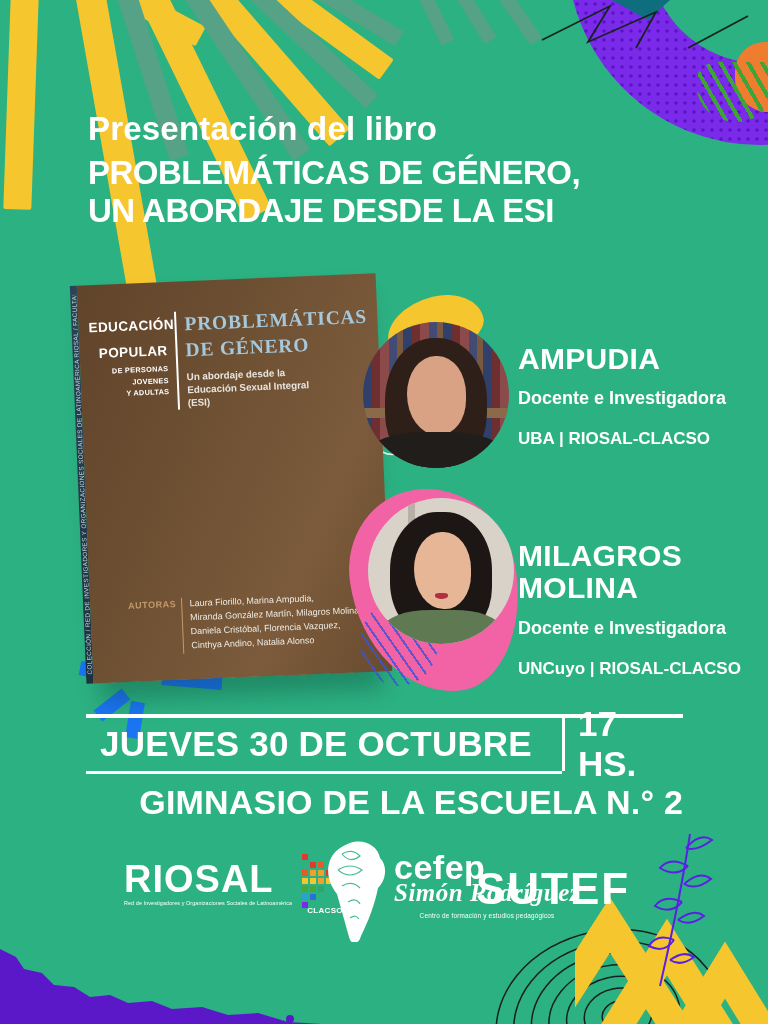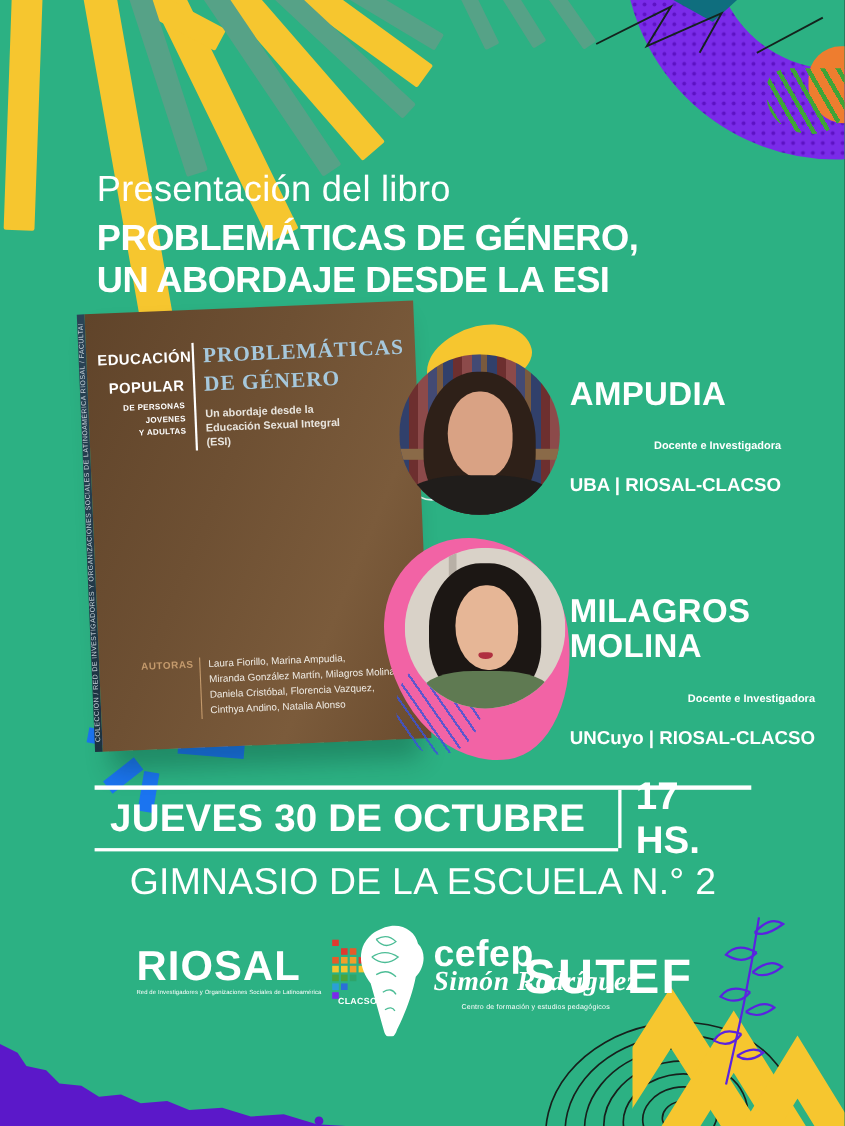--- a/index.html
+++ b/index.html
@@ -28,21 +28,21 @@
   .pink-blob{left:352px;top:488px;width:166px;height:205px;background:#F263A5;
     border-radius:46% 54% 42% 58%/40% 46% 54% 60%;transform:rotate(-8deg);}
   .pink-hatch{left:360px;top:600px;width:78px;height:86px;
     background:repeating-linear-gradient(55deg,#3a53d8 0 2px,transparent 2px 10px);
     border-radius:50%;opacity:.8;}
   .yellow-blob{left:386px;top:297px;width:98px;height:58px;background:#F6C62F;
     border-radius:55% 45% 50% 50%/60% 55% 45% 40%;transform:rotate(-14deg);}
 
   
   .title-block{left:88px;top:110px;}
-  .eyebrow{font-size:33px;font-weight:400;letter-spacing:.2px;margin-top:43px;}
+  .eyebrow{font-size:33px;font-weight:700;letter-spacing:.2px;}
   .big-title{font-size:33px;font-weight:800;letter-spacing:-.5px;line-height:1.16;margin-top:6px;}
 
   
   .book{left:78px;top:280px;width:282px;height:398px;transform:rotate(-2.4deg);
     display:flex;box-shadow:14px 18px 22px rgba(0,40,30,.28);}
   .spine{width:24px;background:linear-gradient(180deg,#2A4456 0%,#1C3240 100%);
     display:flex;align-items:center;justify-content:center;}
   .spine-text{writing-mode:vertical-rl;transform:rotate(180deg);font-size:6.3px;
     color:#C7D3DA;letter-spacing:.4px;white-space:nowrap;overflow:hidden;max-height:380px;}
   .cover{flex:1;position:relative;
@@ -58,21 +58,21 @@
   .cover-title .s{font-size:9.8px;font-weight:700;color:#E8E4DD;margin-top:6px;width:132px;line-height:1.35;}
   .authors{position:absolute;left:38px;bottom:26px;display:flex;}
   .authors .lab{font-size:9px;font-weight:700;color:#C49A6C;letter-spacing:.5px;padding-top:1px;}
   .authors .bar{width:1.5px;background:#C49A6C;margin:0 7px 0 5px;}
   .authors .names{font-size:9px;line-height:1.55;color:#EFEBE4;}
 
   
   .photo{border-radius:50%;overflow:hidden;width:146px;height:146px;position:absolute;}
   .photo .bg,.photo div{position:absolute;}
   .speaker-text .name{font-size:30px;font-weight:800;line-height:1.08;letter-spacing:.3px;}
-  .speaker-text .role{font-size:10px;font-weight:700;margin-top:25px;text-align:right;}
+  .speaker-text .role{font-size:18px;font-weight:700;margin-top:13px;}
   .speaker-text .aff{font-size:17px;font-weight:700;margin-top:20px;}
 
   
   .m1-bg{inset:0;background:
     repeating-linear-gradient(90deg,#31406b 0 9px,#6d2f2f 9px 17px,#8c4a4a 17px 26px,#434a74 26px 34px,#7a5a3e 34px 40px);}
   .m1-shelf{left:0;top:86px;width:146px;height:10px;background:#8a6a48;}
   .m1-hair{left:22px;top:16px;width:102px;height:130px;background:#2e2018;border-radius:48% 48% 42% 42%;}
   .m1-face{left:44px;top:34px;width:59px;height:79px;background:#d9a284;border-radius:50% 50% 46% 54%;}
   .m1-body{left:6px;top:110px;width:134px;height:46px;background:#201d1b;border-radius:42% 42% 0 0;}
   
@@ -84,21 +84,21 @@
   .m2-body{left:16px;top:112px;width:116px;height:44px;background:#5f7a52;border-radius:40% 40% 0 0;}
 
   
   .event{left:86px;top:714px;width:597px;}
   .rule{background:#fff;height:3.5px;}
   .event-row{position:relative;height:53px;display:flex;align-items:center;}
   .event-date{font-size:35px;font-weight:800;letter-spacing:.2px;padding-left:14px;}
   .event-vline{position:absolute;left:476px;top:0;width:3px;height:53px;background:#fff;}
   .event-time{position:absolute;left:492px;font-size:35px;font-weight:800;}
   .rule2{width:476px;}
-  .event-venue{font-size:34px;font-weight:400;text-align:center;padding-top:9px;letter-spacing:.2px;}
+  .event-venue{font-size:34px;font-weight:700;text-align:right;padding-top:9px;letter-spacing:.2px;}
 
   
   .riosal{left:124px;top:860px;display:flex;}
   .riosal-name{font-size:38px;font-weight:800;letter-spacing:1px;line-height:1;}
   .riosal-tag{font-size:5.4px;margin-top:2px;letter-spacing:.1px;}
   .riosal-mosaic{margin-left:2px;margin-top:-6px;position:relative;}
   .clacso{position:absolute;left:13px;top:52px;font-size:8px;font-weight:700;letter-spacing:.3px;}
   .cefep{left:312px;top:840px;display:flex;}
   .cefep-text{margin-left:4px;padding-top:12px;position:relative;}
   .cefep-name{font-size:34px;font-weight:800;letter-spacing:.5px;line-height:.9;}

